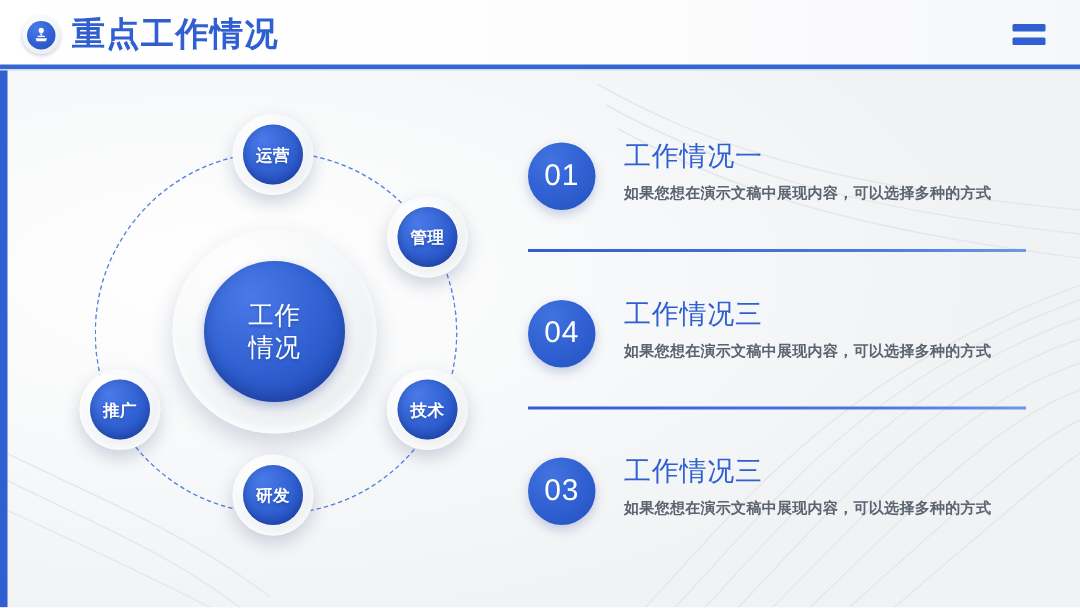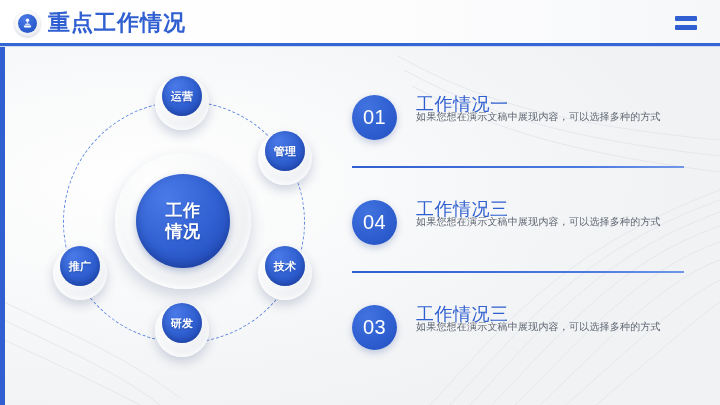--- a/index.html
+++ b/index.html
@@ -131,32 +131,33 @@
     width: 94px; height: 94px;
     border-radius: 50%;
     background: radial-gradient(circle at 33% 25%, #4a7ae8 0%, #2f5fd0 55%, #2047b5 100%);
     box-shadow: inset 0 -4px 9px rgba(20,45,120,.45), 0 3px 7px rgba(30,60,140,.30);
     display: flex;
     flex-direction: column;
     align-items: center;
     justify-content: center;
     color: #ffffff;
     font-size: 17px;
-    font-weight: bold;
+    font-weight: normal;
     line-height: 21px;
     letter-spacing: .5px;
     text-shadow: 0 1px 2px rgba(15,40,110,.4);
   }
   .node {
     position: absolute;
     width: 54px; height: 54px;
     border-radius: 50%;
     background: radial-gradient(circle at 32% 24%, #ffffff 0%, #f5f6f8 52%, #e5e7eb 100%);
     box-shadow: 0 5px 11px rgba(45,65,115,.22), inset 0 -2px 5px rgba(255,255,255,.9);
     display: flex;
+    align-items: center;
     justify-content: center;
     z-index: 3;
     font-family: Liberation Mono, monospace;
   }
   .node-core {
     width: 40px; height: 40px;
     border-radius: 50%;
     background: radial-gradient(circle at 33% 25%, #4a7ae8 0%, #2f5fd0 56%, #2047b5 100%);
     box-shadow: inset 0 -2px 6px rgba(20,45,120,.45);
     display: flex;
@@ -207,25 +208,26 @@
     position: absolute;
     left: 68px; top: 14px;
     font-size: 18px;
     font-weight: normal;
     color: #2f5fd0;
     letter-spacing: .5px;
     white-space: nowrap;
   }
   .item-desc {
     position: absolute;
-    left: 68px; top: 32px;
+    left: 68px; top: 44px;
     font-size: 10px;
     color: #5c6470;
     letter-spacing: .2px;
     white-space: nowrap;
+    font-weight: bold;
   }
   .item-rule {
     position: absolute;
     left: 4px; top: 88px;
     width: 332px; height: 2px;
     background: linear-gradient(90deg, #2f5fd0 0%, #4b7ae0 70%, #6f96e8 100%);
   }
 </style>
 </head>
 <body>

